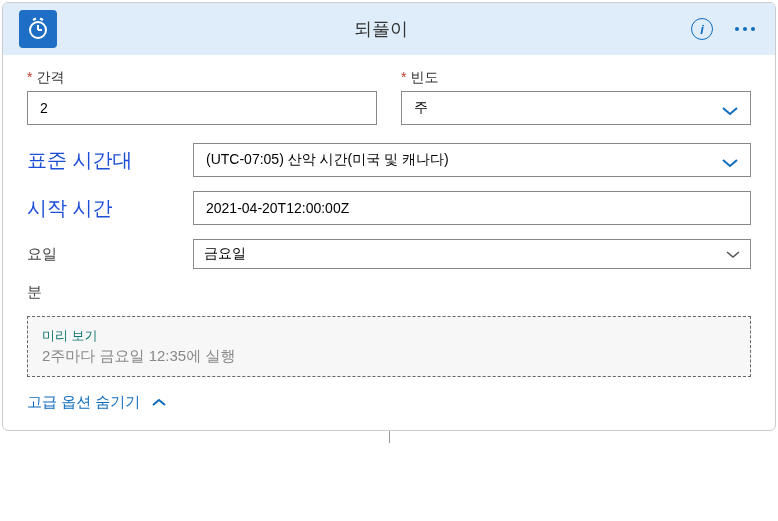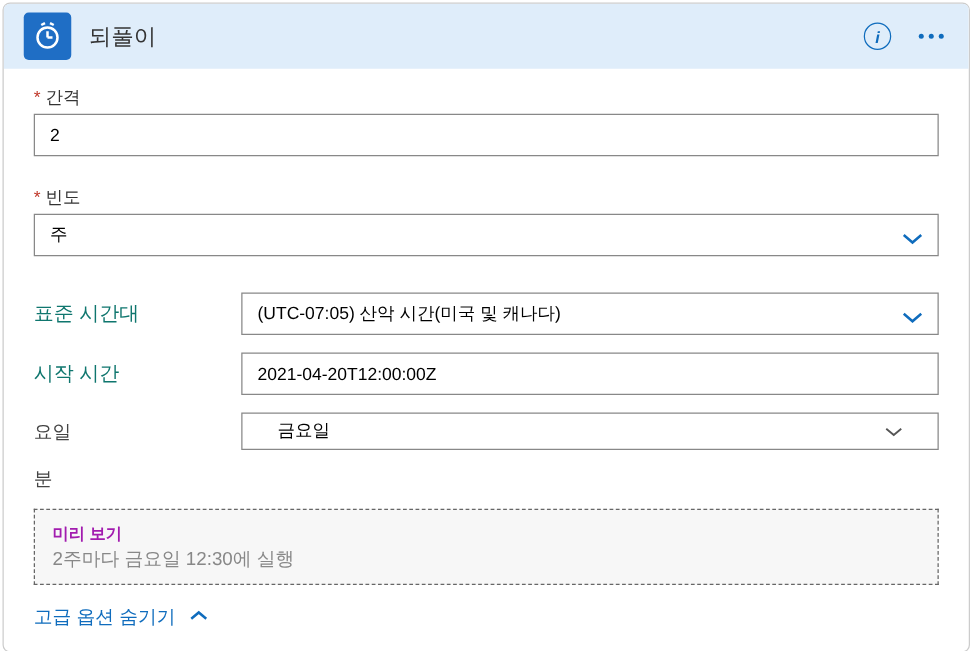--- a/index.html
+++ b/index.html
@@ -18,20 +18,21 @@
       border-radius: 6px;
       overflow: hidden;
       background: #fff;
     }
     .header {
       display: flex;
       align-items: center;
       background: #dfedfa;
       height: 52px;
       padding: 0 16px;
+      text-align: center;
     }
     .header-icon {
       width: 38px;
       height: 38px;
       background: #1f6ec5;
       border-radius: 4px;
       display: flex;
       align-items: center;
       justify-content: center;
       margin-right: 14px;
@@ -67,22 +68,21 @@
       height: 4px;
       background: #0f6cbd;
       border-radius: 50%;
     }
     .body {
       padding: 14px 24px 18px 24px;
     }
     .row-top {
       display: flex;
       gap: 24px;
-      margin-bottom: 29px;
-      flex-direction: column;
+      margin-bottom: 18px;
     }
     .col {
       flex: 1;
     }
     .field-label {
       font-size: 14px;
       color: #333;
       margin-bottom: 4px;
       display: block;
     }
@@ -120,35 +120,35 @@
       stroke-width: 2;
       fill: none;
     }
     .row {
       display: flex;
       align-items: center;
       margin-bottom: 14px;
     }
     .row-label {
       width: 166px;
-      font-size: 16px;
-      color: #0f766e;
+      font-size: 20px;
+      color: #1d4ed8;
     }
     .row-label.large {
       font-size: 15px;
       color: #444;
     }
     .row-field {
       flex: 1;
     }
     .select-sm {
       width: 100%;
       height: 30px;
       border: 1px solid #888;
-      padding: 0 28px;
+      padding: 0 10px;
       font-size: 14px;
       background: #fff;
       display: flex;
       align-items: center;
       justify-content: space-between;
       cursor: pointer;
     }
     .chevron-sm svg {
       stroke: #555;
       stroke-width: 1.5;
@@ -158,23 +158,22 @@
     }
     .preview {
       border: 1px dashed #666;
       background: #f7f7f7;
       padding: 10px 14px;
       margin-top: 6px;
       margin-bottom: 16px;
     }
     .preview-title {
       font-size: 13px;
-      color: #a21caf;
+      color: #0f766e;
       margin-bottom: 2px;
-      font-weight: bold;
     }
     .preview-text {
       font-size: 15px;
       color: #888;
     }
     .hide-link {
       display: flex;
       align-items: flex-start;
       color: #0f6cbd;
       font-size: 15px;
@@ -283,21 +282,21 @@
       </div>
     </div>
 
 
     <div class="row">
       <div class="row-label large">분</div>
     </div>
 
     <div class="preview">
       <div class="preview-title">미리 보기</div>
-      <div class="preview-text">2주마다 금요일 12:30에 실행</div>
+      <div class="preview-text">2주마다 금요일 12:35에 실행</div>
     </div>
 
     <div class="hide-link">
       <span>고급 옵션 숨기기</span>
       <span class="chev-up">
         <svg viewBox="0 0 14 9">
             <polyline points="1,7 7,2 13,7"></polyline>
           </svg>
       </span>
     </div>

